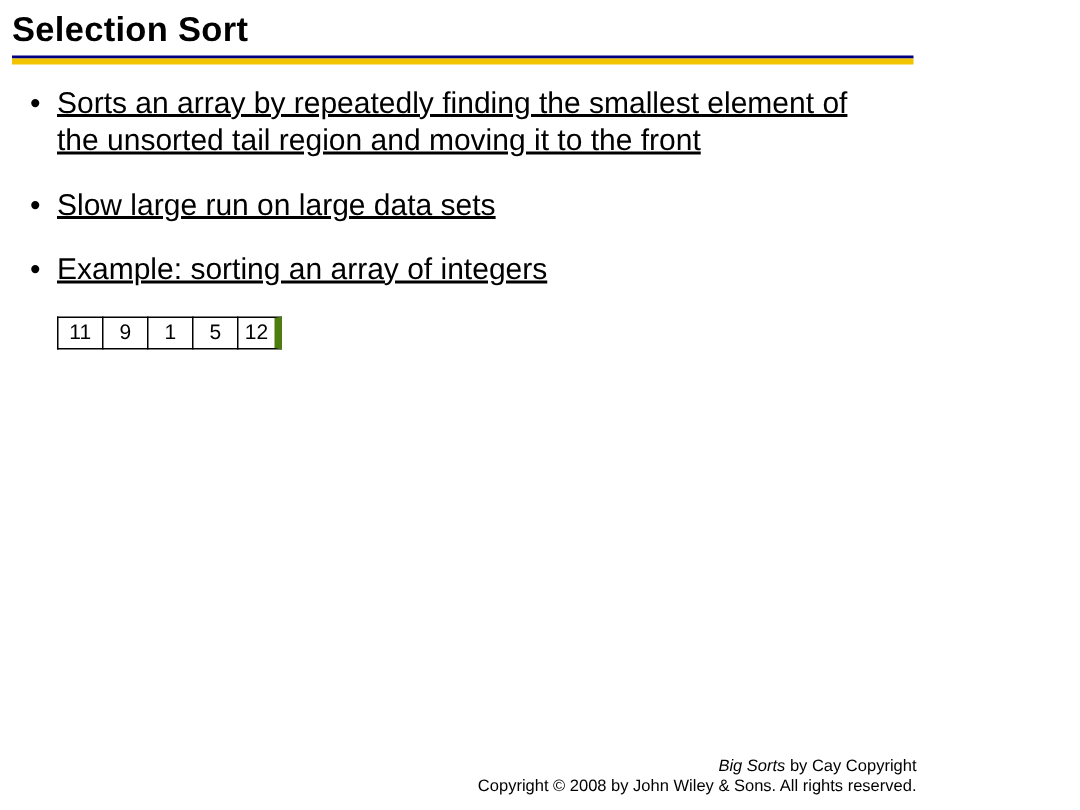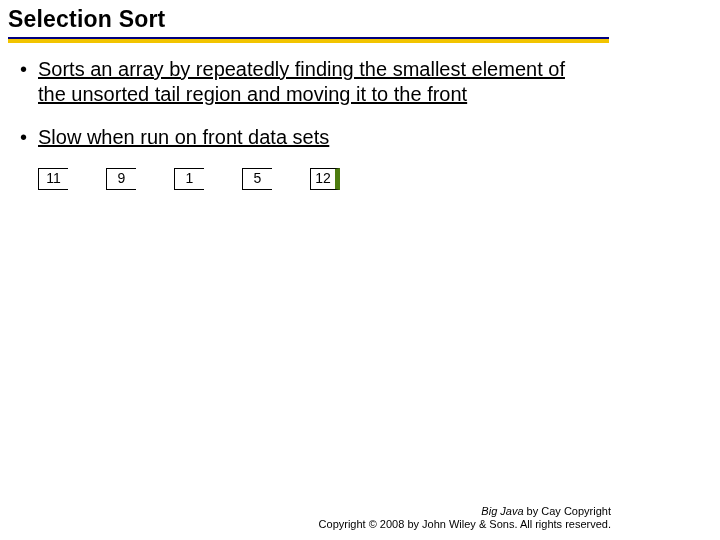--- a/index.html
+++ b/index.html
@@ -55,21 +55,20 @@
     content: "•";
     position: absolute;
     left: 0;
     top: 0;
     font-size: 20px;
   }
   .array {
     display: flex;
     margin-left: 18px;
     margin-top: 2px;
-    gap: 38px;
   }
   .cell {
     border: 1px solid #000;
     border-right: none;
     min-width: 30px;
     height: 22px;
     font-size: 14px;
     display: flex;
     align-items: center;
     justify-content: center;
@@ -98,32 +97,33 @@
 
   <div class="title-area">
     <div class="title">Selection Sort</div>
     <div class="rule1"></div>
     <div class="rule2"></div>
   </div>
 
   <div class="body">
     <ul class="bullets">
       <li>Sorts an array by repeatedly finding the smallest element of the unsorted tail region and moving it to the front</li>
-      <li>Slow when run on front data sets</li>
+      <li>Slow large run on large data sets</li>
+      <li>Example: sorting an array of integers</li>
     </ul>
 
     <div class="array">
       <div class="cell">11</div>
       <div class="cell">9</div>
       <div class="cell">1</div>
       <div class="cell">5</div>
       <div class="cell">12</div>
     </div>
   </div>
 
   <div class="footer">
     <div>
-      <span class="book">Big Java</span><span> by Cay Copyright</span>
+      <span class="book">Big Sorts</span><span> by Cay Copyright</span>
     </div>
     <div>Copyright © 2008 by John Wiley &amp; Sons.  All rights reserved.</div>
   </div>
 
 </div>
 
 </body></html>

